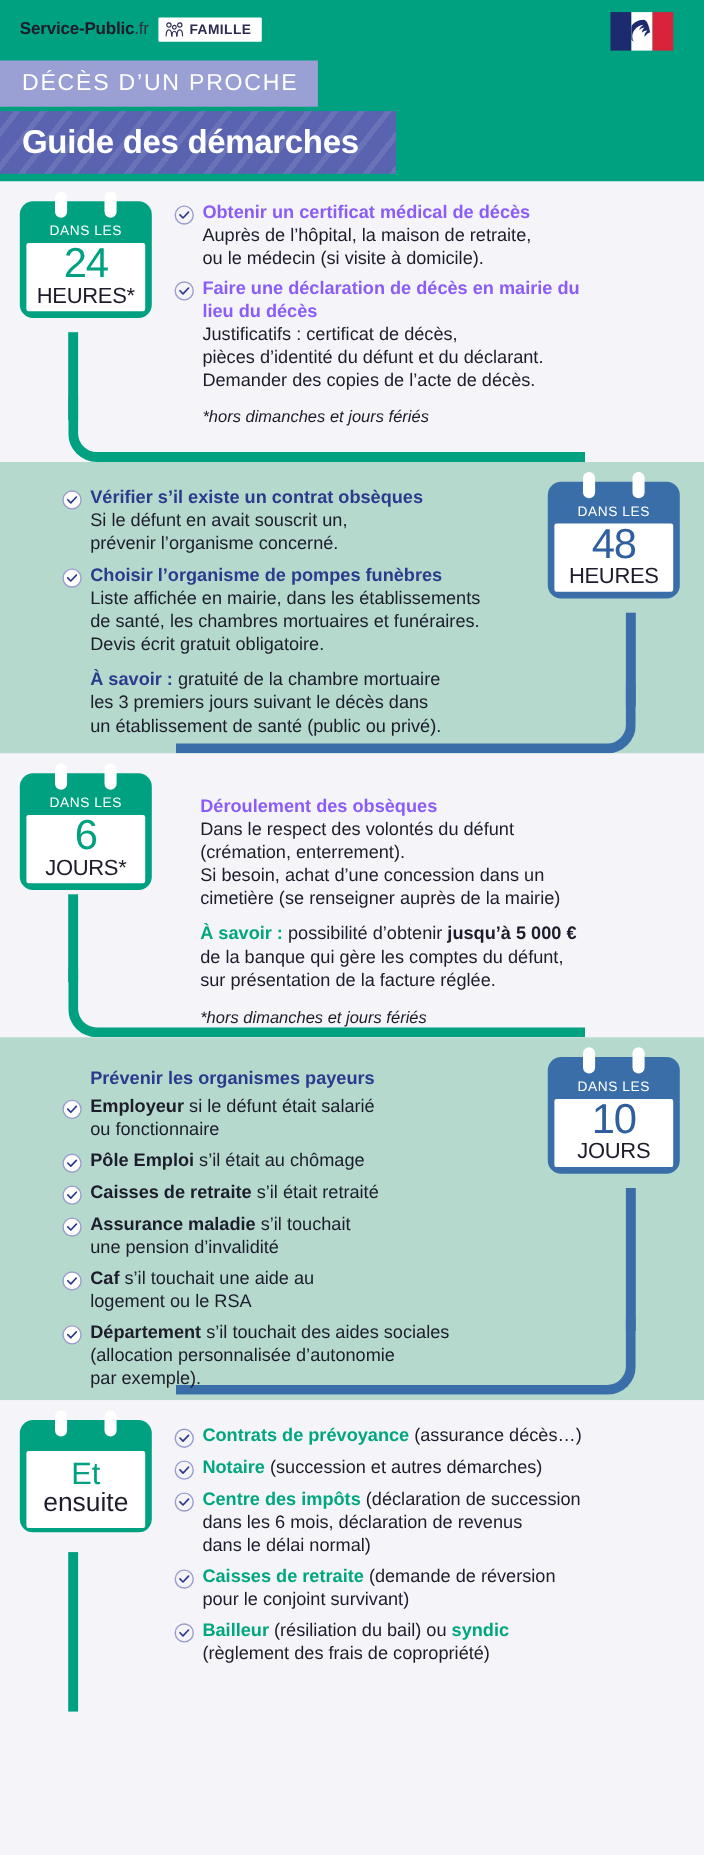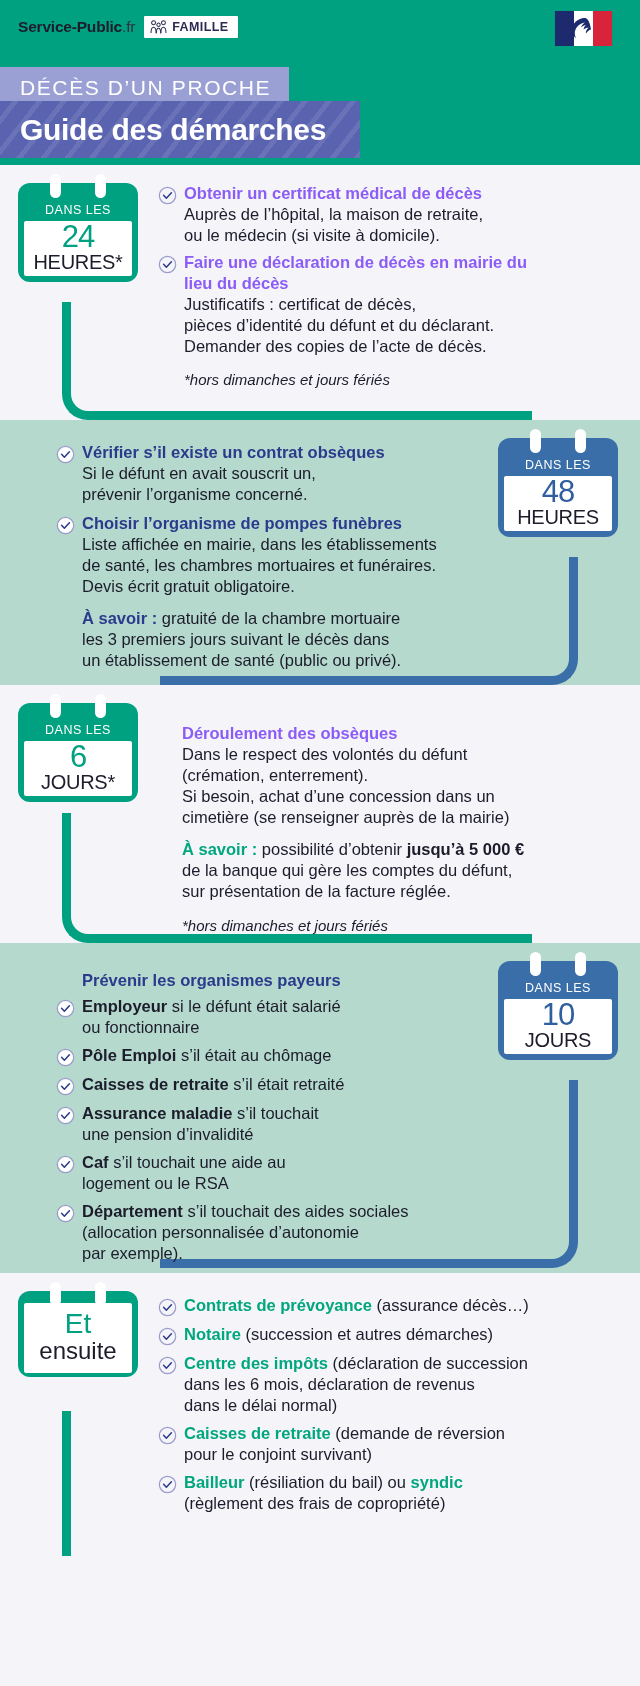--- a/index.html
+++ b/index.html
@@ -59,21 +59,21 @@
   }
   .fr-flag .bl { width: 33.4%; background: #1d2a6e; }
   .fr-flag .wh { width: 33.3%; background: #ffffff; position: relative; overflow:hidden;}
   .fr-flag .rd { width: 33.3%; background: #d8233a; }
   .fr-flag .marianne {
     position:absolute; left:-9px; top:4px; width:28px; height:27px;
   }
 
   .kicker {
     position: absolute;
-    left: 0; top: 67px;
+    left: 0; top: 55px;
     width: 289px; height: 42px;
     background: #9aa0d4;
     display: flex; align-items: center;
   }
   .kicker span {
     color: #ffffff;
     font-size: 21px;
     letter-spacing: 1.6px;
     padding-left: 20px;
     font-weight: normal;
@@ -148,21 +148,21 @@
     letter-spacing: 0.5px;
     padding-top: 14px;
     padding-bottom: 4px;
   }
   .cal .sheet {
     background: #ffffff;
     border-radius: 2px;
     padding: 1px 2px 3px;
   }
   .cal .num {
-    font-size: 31px;
+    font-size: 38px;
     line-height: 0.98;
     font-weight: normal;
     letter-spacing: -1px;
   }
   .cal.green .num { color: #00a181; }
   .cal.blue  .num { color: #2f5f9e; }
   .cal .unit {
     font-size: 20px;
     color: #1c1c2b;
     letter-spacing: -0.3px;
@@ -483,21 +483,21 @@
     </div>
   </div>
 
   <div class="sect bg-light" style="height:413px;">
 
     <div class="cal green" style="left:18px; top:18px; padding-bottom:4px;">
       <div class="rings">
         <div class="ring"></div>
         <div class="ring"></div>
       </div>
-      <div class="sheet" style="margin-top:6px; padding:4px 2px 6px;">
+      <div class="sheet" style="margin-top:22px; padding:4px 2px 6px;">
         <div class="etword">Et</div>
         <div class="etword2">ensuite</div>
       </div>
     </div>
 
     <div class="stub-green" style="left:62px; top:138px; width:9px; height:145px;"></div>
 
     <div class="content" style="left:158px; top:22px; width:470px;">
 
 

